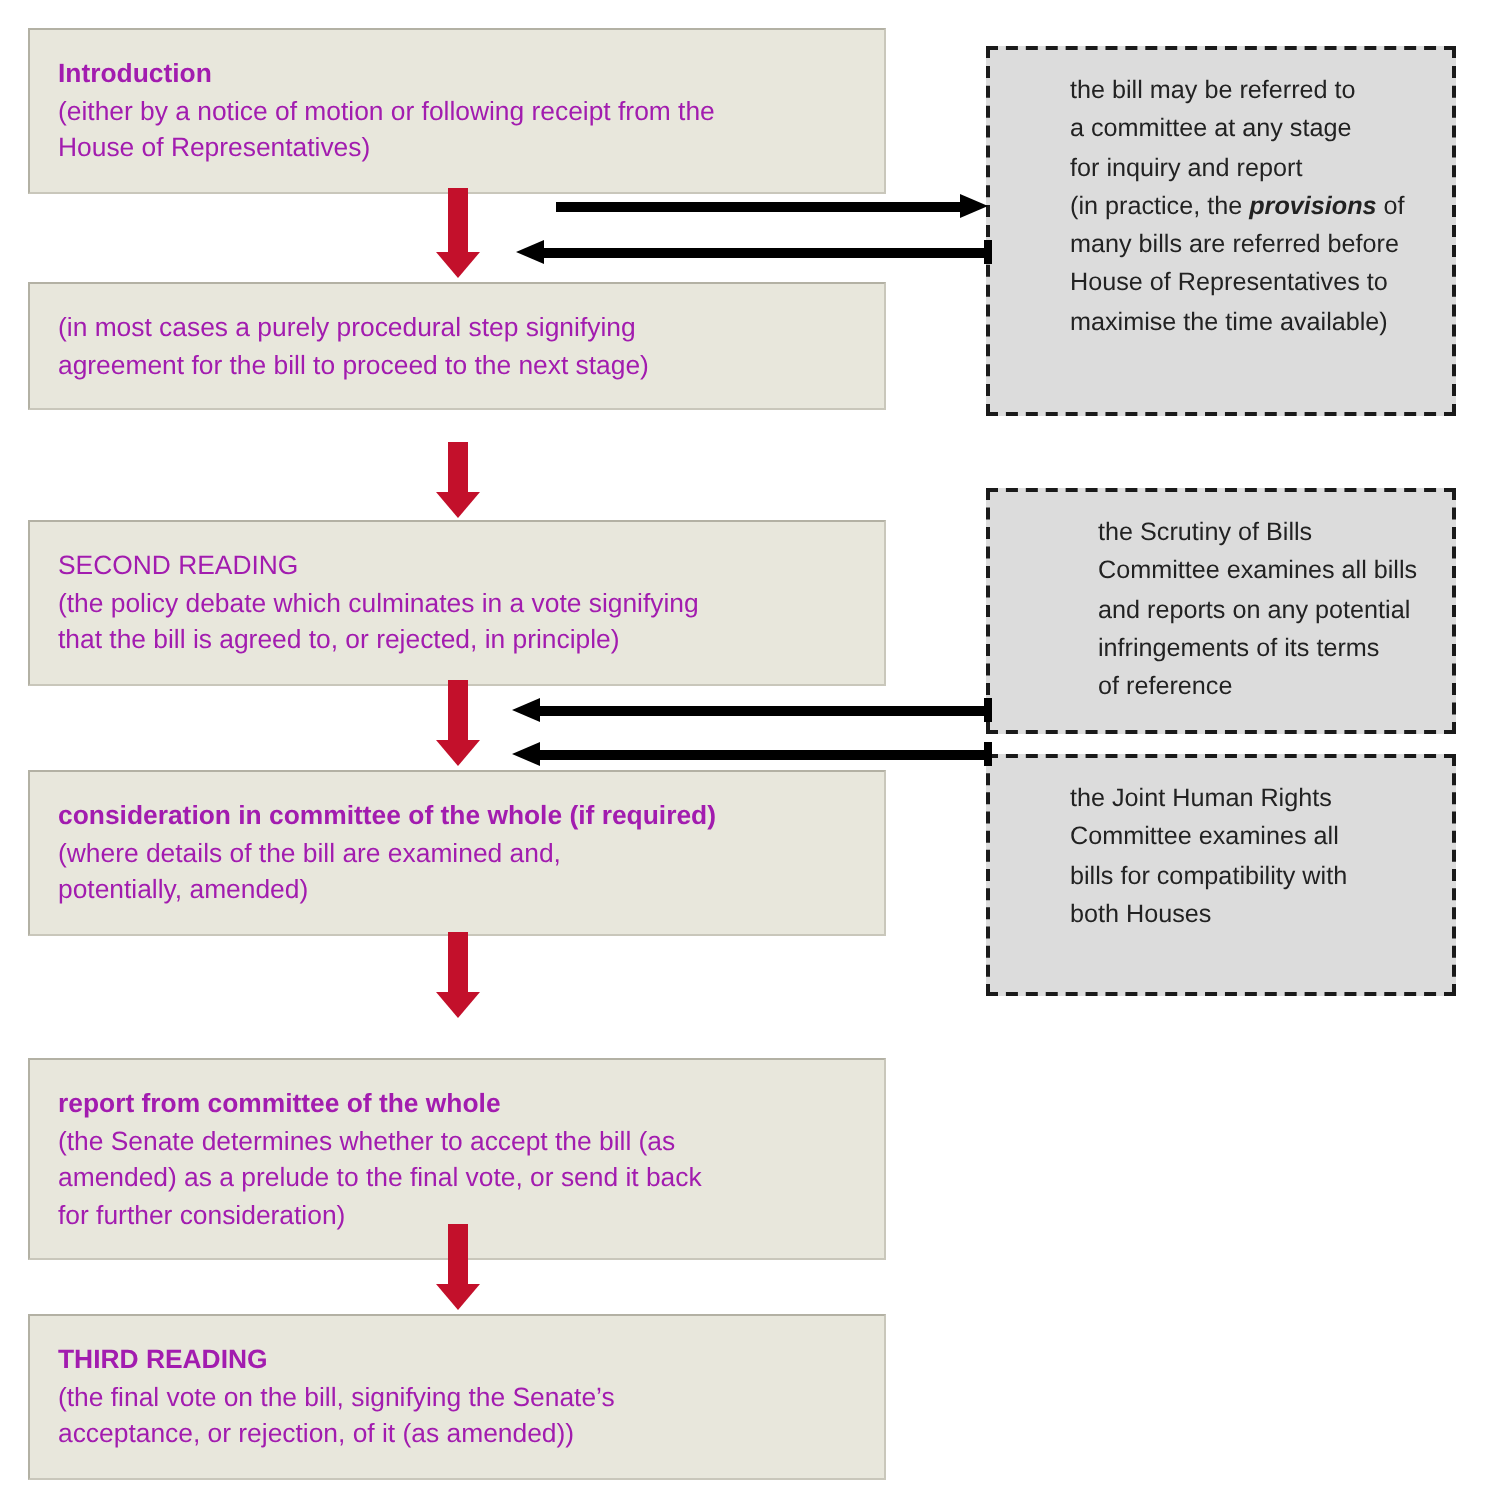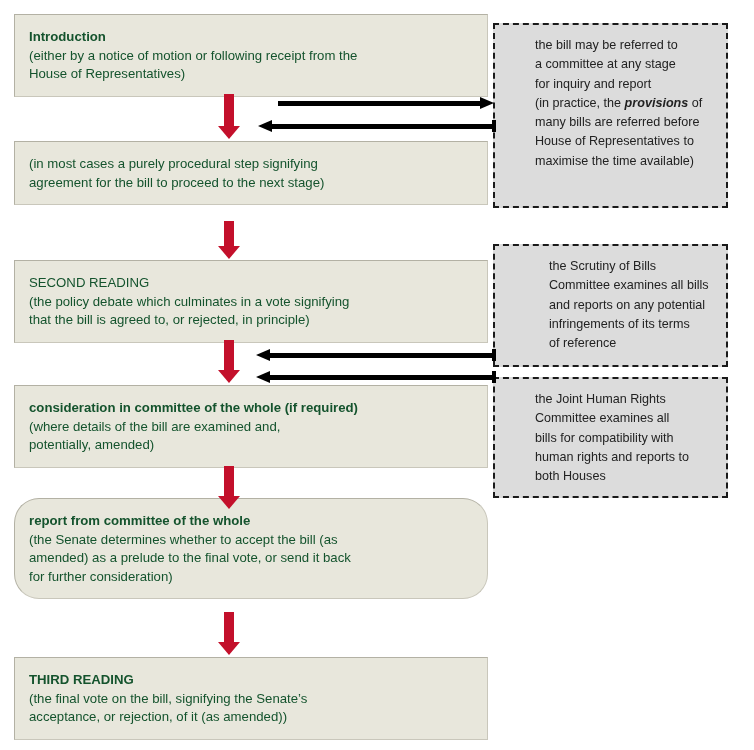--- a/index.html
+++ b/index.html
@@ -14,28 +14,28 @@
     height: 750px;
     background: #ffffff;
     font-family: "Liberation Sans", sans-serif;
     overflow: hidden;
   }
 
   
   .stage {
     position: absolute;
     left: 14px;
-    width: 474px;
+    width: 429px;
     box-sizing: border-box;
     background: #e8e7dc;
     border: 1px solid #b3b1a4;
     border-right-color: #c9c7bb;
     border-bottom-color: #c9c7bb;
     padding: 13px 14px 12px 14px;
-    color: #14532d;
+    color: #a21caf;
     font-size: 13.2px;
     line-height: 18.5px;
   }
   .stage .title {
     display: block;
     white-space: nowrap;
   }
   .stage .title.bold { font-weight: bold; }
   .stage .body { display: block; }
 
@@ -123,21 +123,21 @@
   <div class="stage" id="stage2" style="top:260px;">
     <span class="title">SECOND READING</span>
     <span class="body">(the policy debate which culminates in a vote signifying<br>that the bill is agreed to, or rejected, in principle)</span>
   </div>
 
   <div class="stage" id="stage3" style="top:385px;">
     <span class="title bold">consideration in committee of the whole (if required)</span>
     <span class="body">(where details of the bill are examined and,<br>potentially, amended)</span>
   </div>
 
-  <div class="stage" id="stage4" style="top:498px;border-radius:25px;">
+  <div class="stage" id="stage4" style="top:529px;">
     <span class="title bold">report from committee of the whole</span>
     <span class="body">(the Senate determines whether to accept the bill (as<br>amended) as a prelude to the final vote, or send it back<br>for further consideration)</span>
   </div>
 
   <div class="stage" id="stage5" style="top:657px;">
     <span class="title bold">THIRD READING</span>
     <span class="body">(the final vote on the bill, signifying the Senate’s<br>acceptance, or rejection, of it (as amended))</span>
   </div>
 
   <div class="note" id="note0" style="top:23px; height:185px;">
@@ -155,21 +155,20 @@
     <span class="ln">Committee examines all bills</span>
     <span class="ln">and reports on any potential</span>
     <span class="ln">infringements of its terms</span>
     <span class="ln">of reference</span>
   </div>
 
   <div class="note" id="note2" style="top:377px; height:121px;">
     <span class="ln">the Joint Human Rights</span>
     <span class="ln">Committee examines all</span>
     <span class="ln">bills for compatibility with</span>
-    <span class="ln">human rights and reports to</span>
     <span class="ln">both Houses</span>
   </div>
 
   <div class="rarrow" style="top:94px; height:45px;">
     <div class="shaft" style="height:32px;"></div>
     <div class="head" style="top:32px;"></div>
   </div>
 
   <div class="rarrow" style="top:221px; height:38px;">
     <div class="shaft" style="height:25px;"></div>

